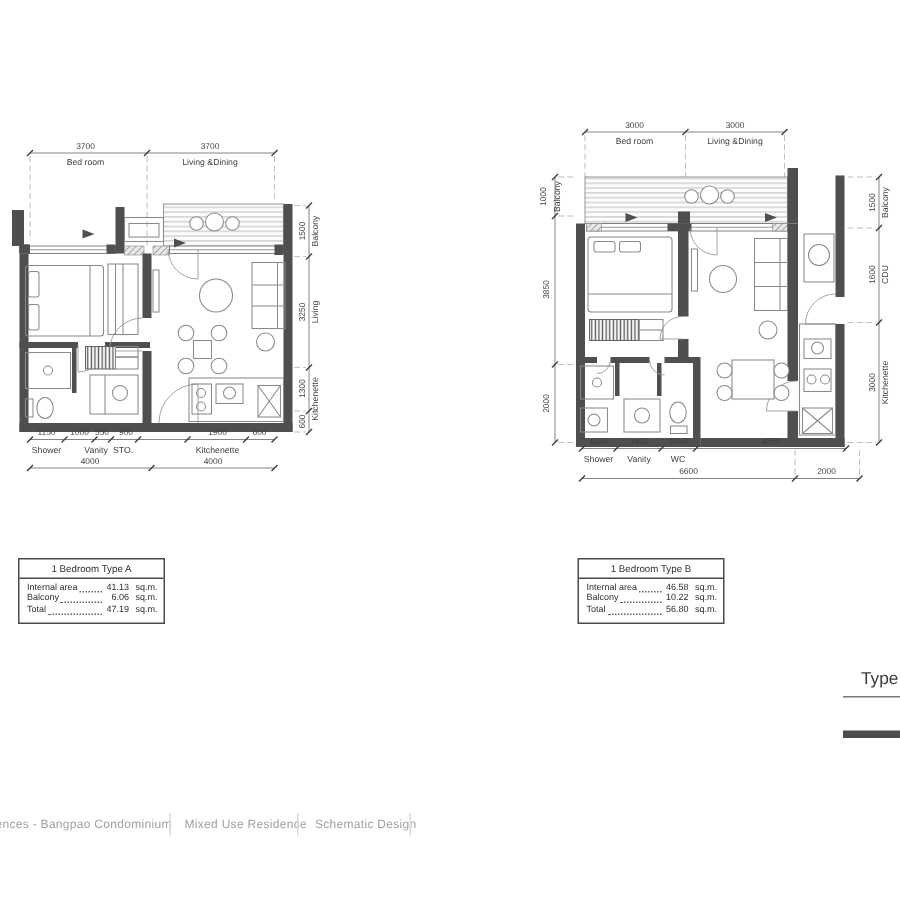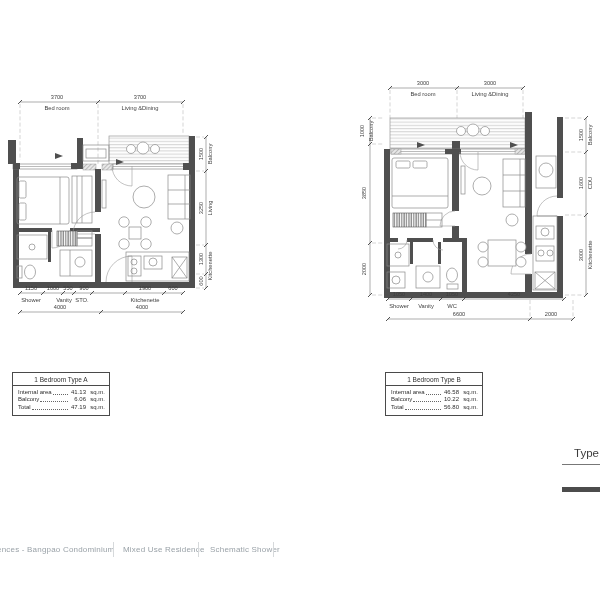--- a/index.html
+++ b/index.html
@@ -428,16 +428,16 @@
   <div class="title-text">
     <span>Type</span>
   </div>
   <div class="title-line"></div>
   <div class="title-bar"></div>
 
   <div class="footer-item" style="left:-3px;">ences - Bangpao Condominium</div>
   <div class="footer-sep" style="left:113px;"></div>
   <div class="footer-item" style="left:123px;">Mixed Use Residence</div>
   <div class="footer-sep" style="left:198px;"></div>
-  <div class="footer-item" style="left:210px;">Schematic Shower</div>
+  <div class="footer-item" style="left:210px;">Schematic Design</div>
   <div class="footer-sep" style="left:273px;"></div>
 
 </div>
 
 </body></html>

